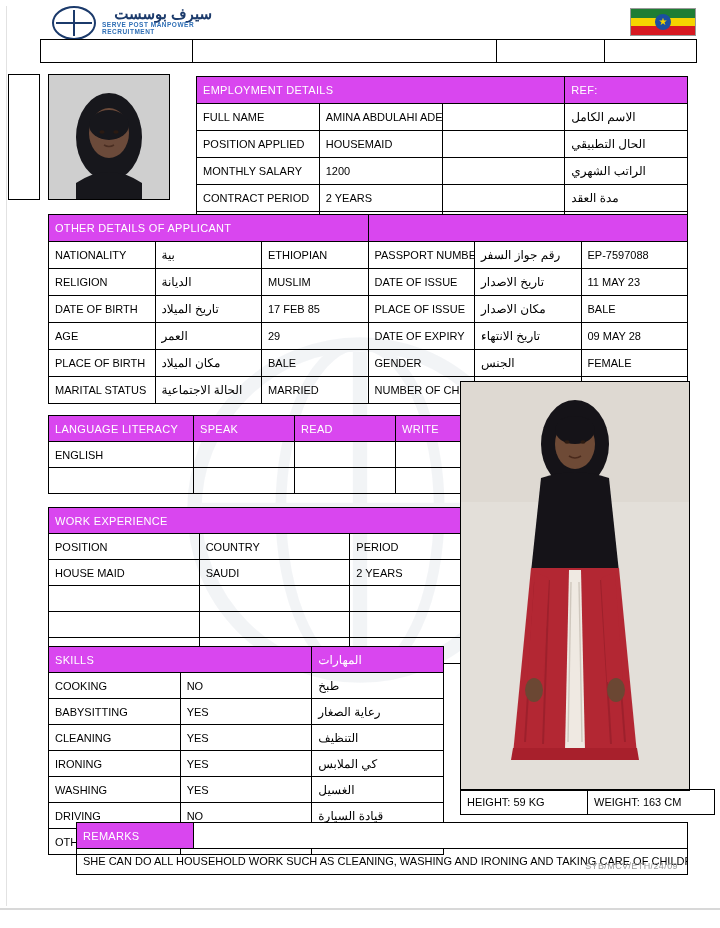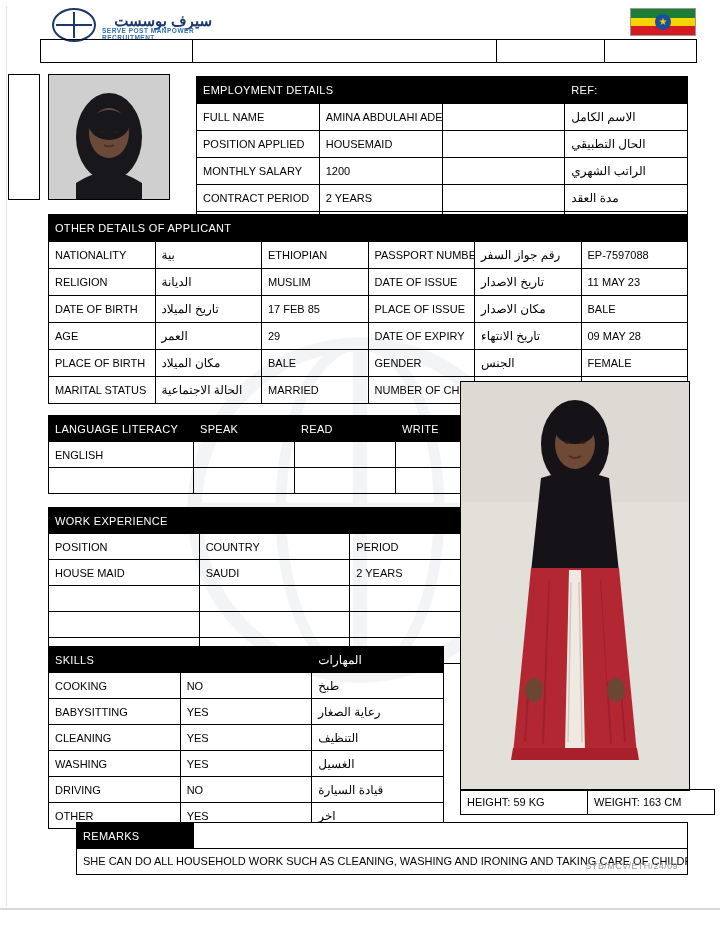--- a/index.html
+++ b/index.html
@@ -30,21 +30,21 @@
     width: 656px;
     height: 50px;
   }
   .logo-box {
     position: absolute;
     left: 12px;
     top: 0px;
     width: 160px;
     height: 36px;
     display: flex;
-    align-items: flex-end;
+    align-items: flex-start;
     gap: 6px;
   }
   .logo-mark {
     width: 40px;
     height: 30px;
     border: 2px solid #1b3a6b;
     border-radius: 50%;
     position: relative;
     background: #fff;
     flex: 0 0 auto;
@@ -139,21 +139,21 @@
     border: 1px solid #000;
     padding: 3px 6px;
     vertical-align: middle;
     font-weight: normal;
     text-align: left;
     height: 19px;
     overflow: hidden;
     white-space: nowrap;
   }
   .bluehdr {
-    background: #000000;
+    background: #d946ef;
     color: #ffffff;
     font-weight: bold;
     font-size: 11px;
     letter-spacing: 0.3px;
   }
   .ar {
     direction: rtl;
     text-align: right;
     font-size: 12px;
   }
@@ -488,20 +488,25 @@
         <td>BABYSITTING</td>
         <td class="ctr">YES</td>
         <td class="ar">رعاية الصغار</td>
       </tr>
       <tr>
         <td>CLEANING</td>
         <td class="ctr">YES</td>
         <td class="ar">التنظيف</td>
       </tr>
       <tr>
+        <td>IRONING</td>
+        <td class="ctr">YES</td>
+        <td class="ar">كي الملابس</td>
+      </tr>
+      <tr>
         <td>WASHING</td>
         <td class="ctr">YES</td>
         <td class="ar">الغسيل</td>
       </tr>
       <tr>
         <td>DRIVING</td>
         <td class="ctr">NO</td>
         <td class="ar">قيادة السيارة</td>
       </tr>
       <tr>

